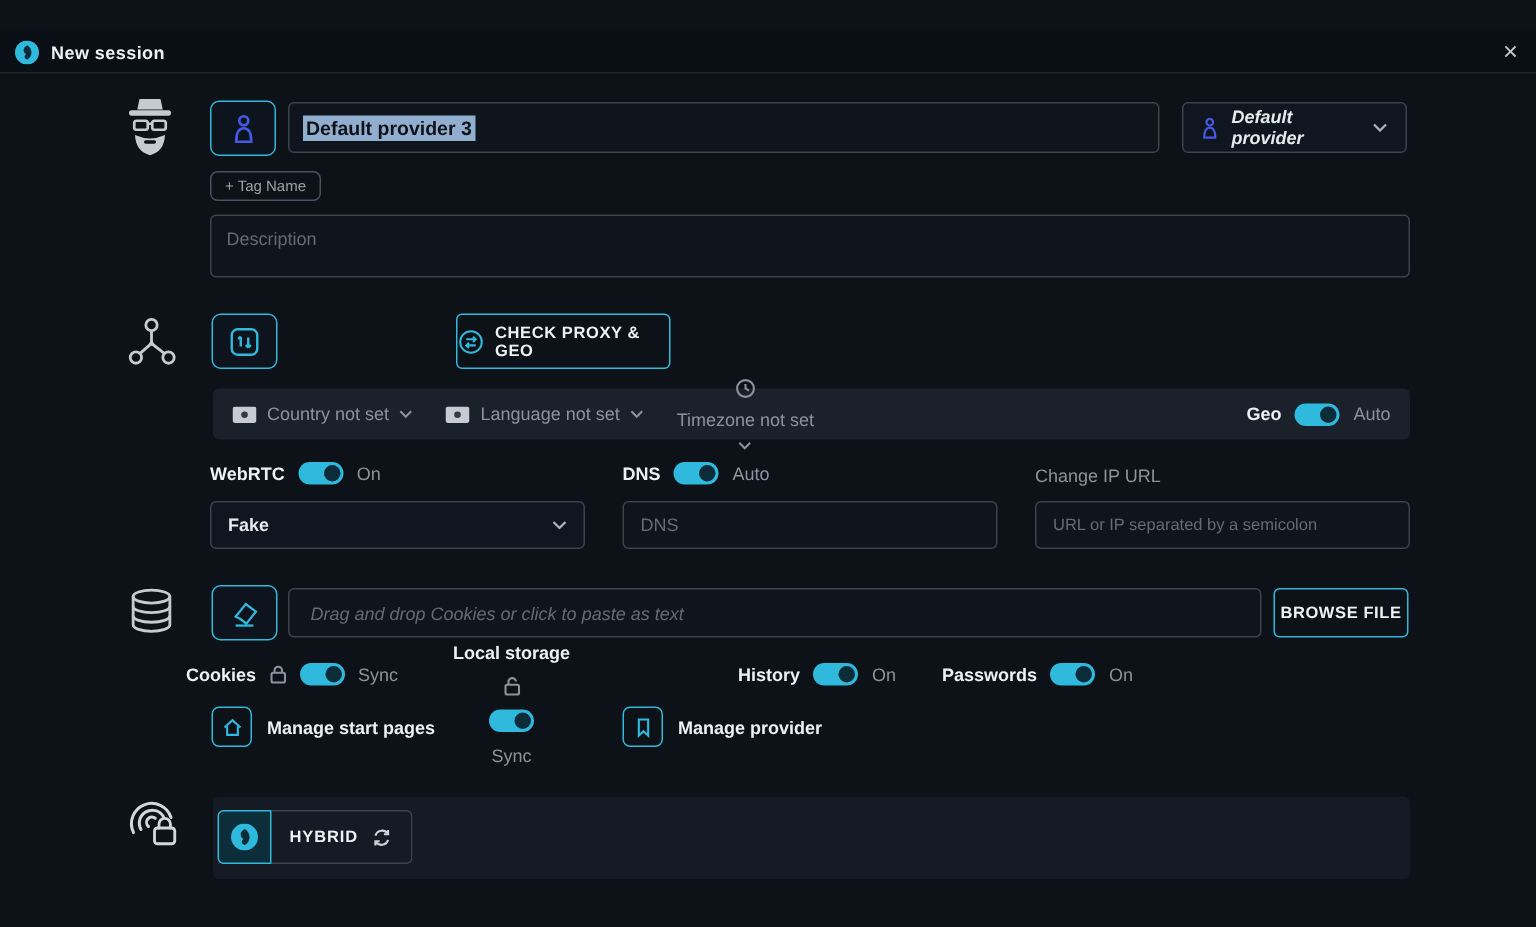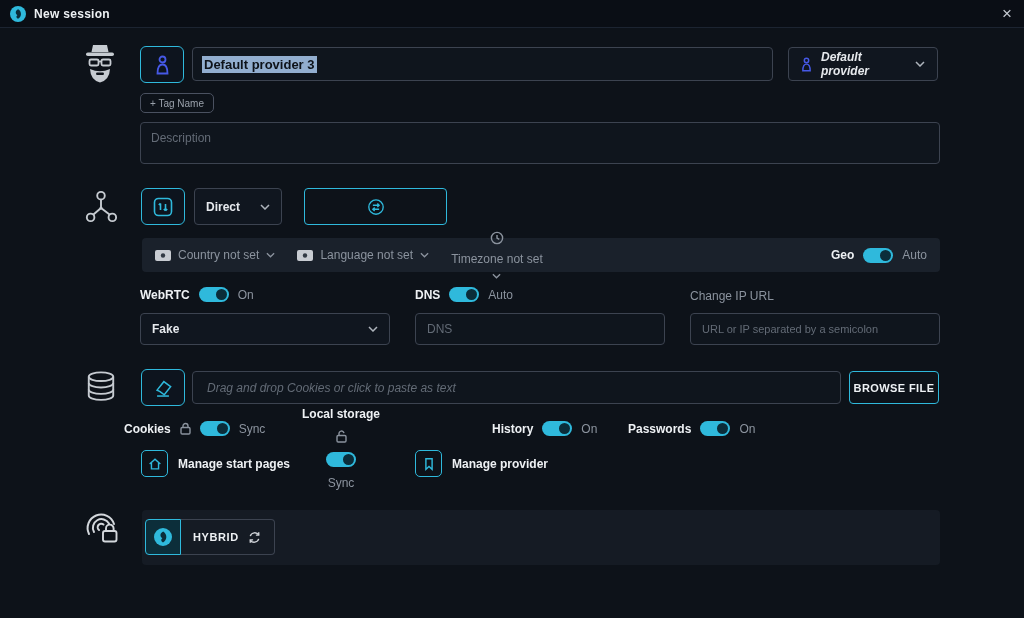--- a/index.html
+++ b/index.html
@@ -1,18 +1,18 @@
 <!DOCTYPE html>
 <html><head>
 <meta charset="utf-8">
 <style>
   html,body{margin:0;padding:0;background:#05070b;}
   .app{position:relative;width:1024px;height:618px;background:#0d1219;
        font-family:"Liberation Sans",sans-serif;color:#e6e9ed;overflow:hidden;}
-  .abs{position:absolute;}
+  .abs{position:absolute;margin-top:21px;}
   .flex{display:flex;align-items:center;}
   svg{display:block;}
 
   
   .titlebar{left:0;top:0;width:1024px;height:28px;background:#0a0e15;
             border-bottom:1px solid #1c2431;display:flex;align-items:center;padding:0 10px;box-sizing:border-box;}
   .title-text{font-size:12px;font-weight:700;color:#eef1f4;margin-left:8px;letter-spacing:.3px;}
   .close-x{margin-left:auto;color:#c4c9d0;font-size:17px;line-height:1;cursor:pointer;padding:0 2px;}
 
   
@@ -123,37 +123,30 @@
   <div class="abs icon-btn" style="left:141px;top:188px;width:44px;height:37px;">
     <span>
       <svg width="20" height="20" viewBox="0 0 20 20" fill="none" stroke="#2fb9dc" stroke-width="1.6">
         <rect x="1.5" y="1.5" width="17" height="17" rx="4"></rect>
         <path d="M7.5,13 V6.5 M5.8,8 L7.5,6.3"></path>
         <path d="M12.5,7 v6.5 M10.8,12 l1.7,1.7 M14.2,12 l-1.7,1.7"></path>
       </svg>
     </span>
   </div>
 
-  <div class="abs dropdown" style="left:194px;top:188px;width:88px;height:37px;padding:0 11px;">
-    <span class="dd-label">Direct</span>
-    <span class="chev">
-      <svg width="10" height="6" viewBox="0 0 10 6" fill="none" stroke="#aeb4bc" stroke-width="1.5">
-          <polyline points="1,1 5,5 9,1"></polyline>
-        </svg>
-    </span>
-  </div>
 
   <div class="abs cyan-btn" style="left:304px;top:188px;width:143px;height:37px;gap:7px;">
     <span>
       <svg width="18" height="18" viewBox="0 0 20 20" fill="none" stroke="#2fb9dc" stroke-width="1.5">
         <circle cx="10" cy="10" r="8"></circle>
         <path d="M6.5,8 h7 M11.5,6 l2,2 l-2,2"></path>
         <path d="M13.5,12.5 h-7 M8.5,10.5 l-2,2 l2,2"></path>
       </svg>
     </span>
+    <span>CHECK PROXY &amp; GEO</span>
   </div>
 
   <div class="abs section-row flex" style="left:142px;top:238px;width:798px;height:34px;padding:0 13px;box-sizing:border-box;gap:8px;">
     <div class="flex" style="gap:7px;cursor:pointer;">
       <span>
         <svg width="16" height="11" viewBox="0 0 16 11">
             <rect x="0" y="0" width="16" height="11" rx="2" fill="#c8ccd2"></rect>
             <circle cx="8" cy="5.5" r="2.2" fill="#323a44"></circle>
           </svg>
       </span>

